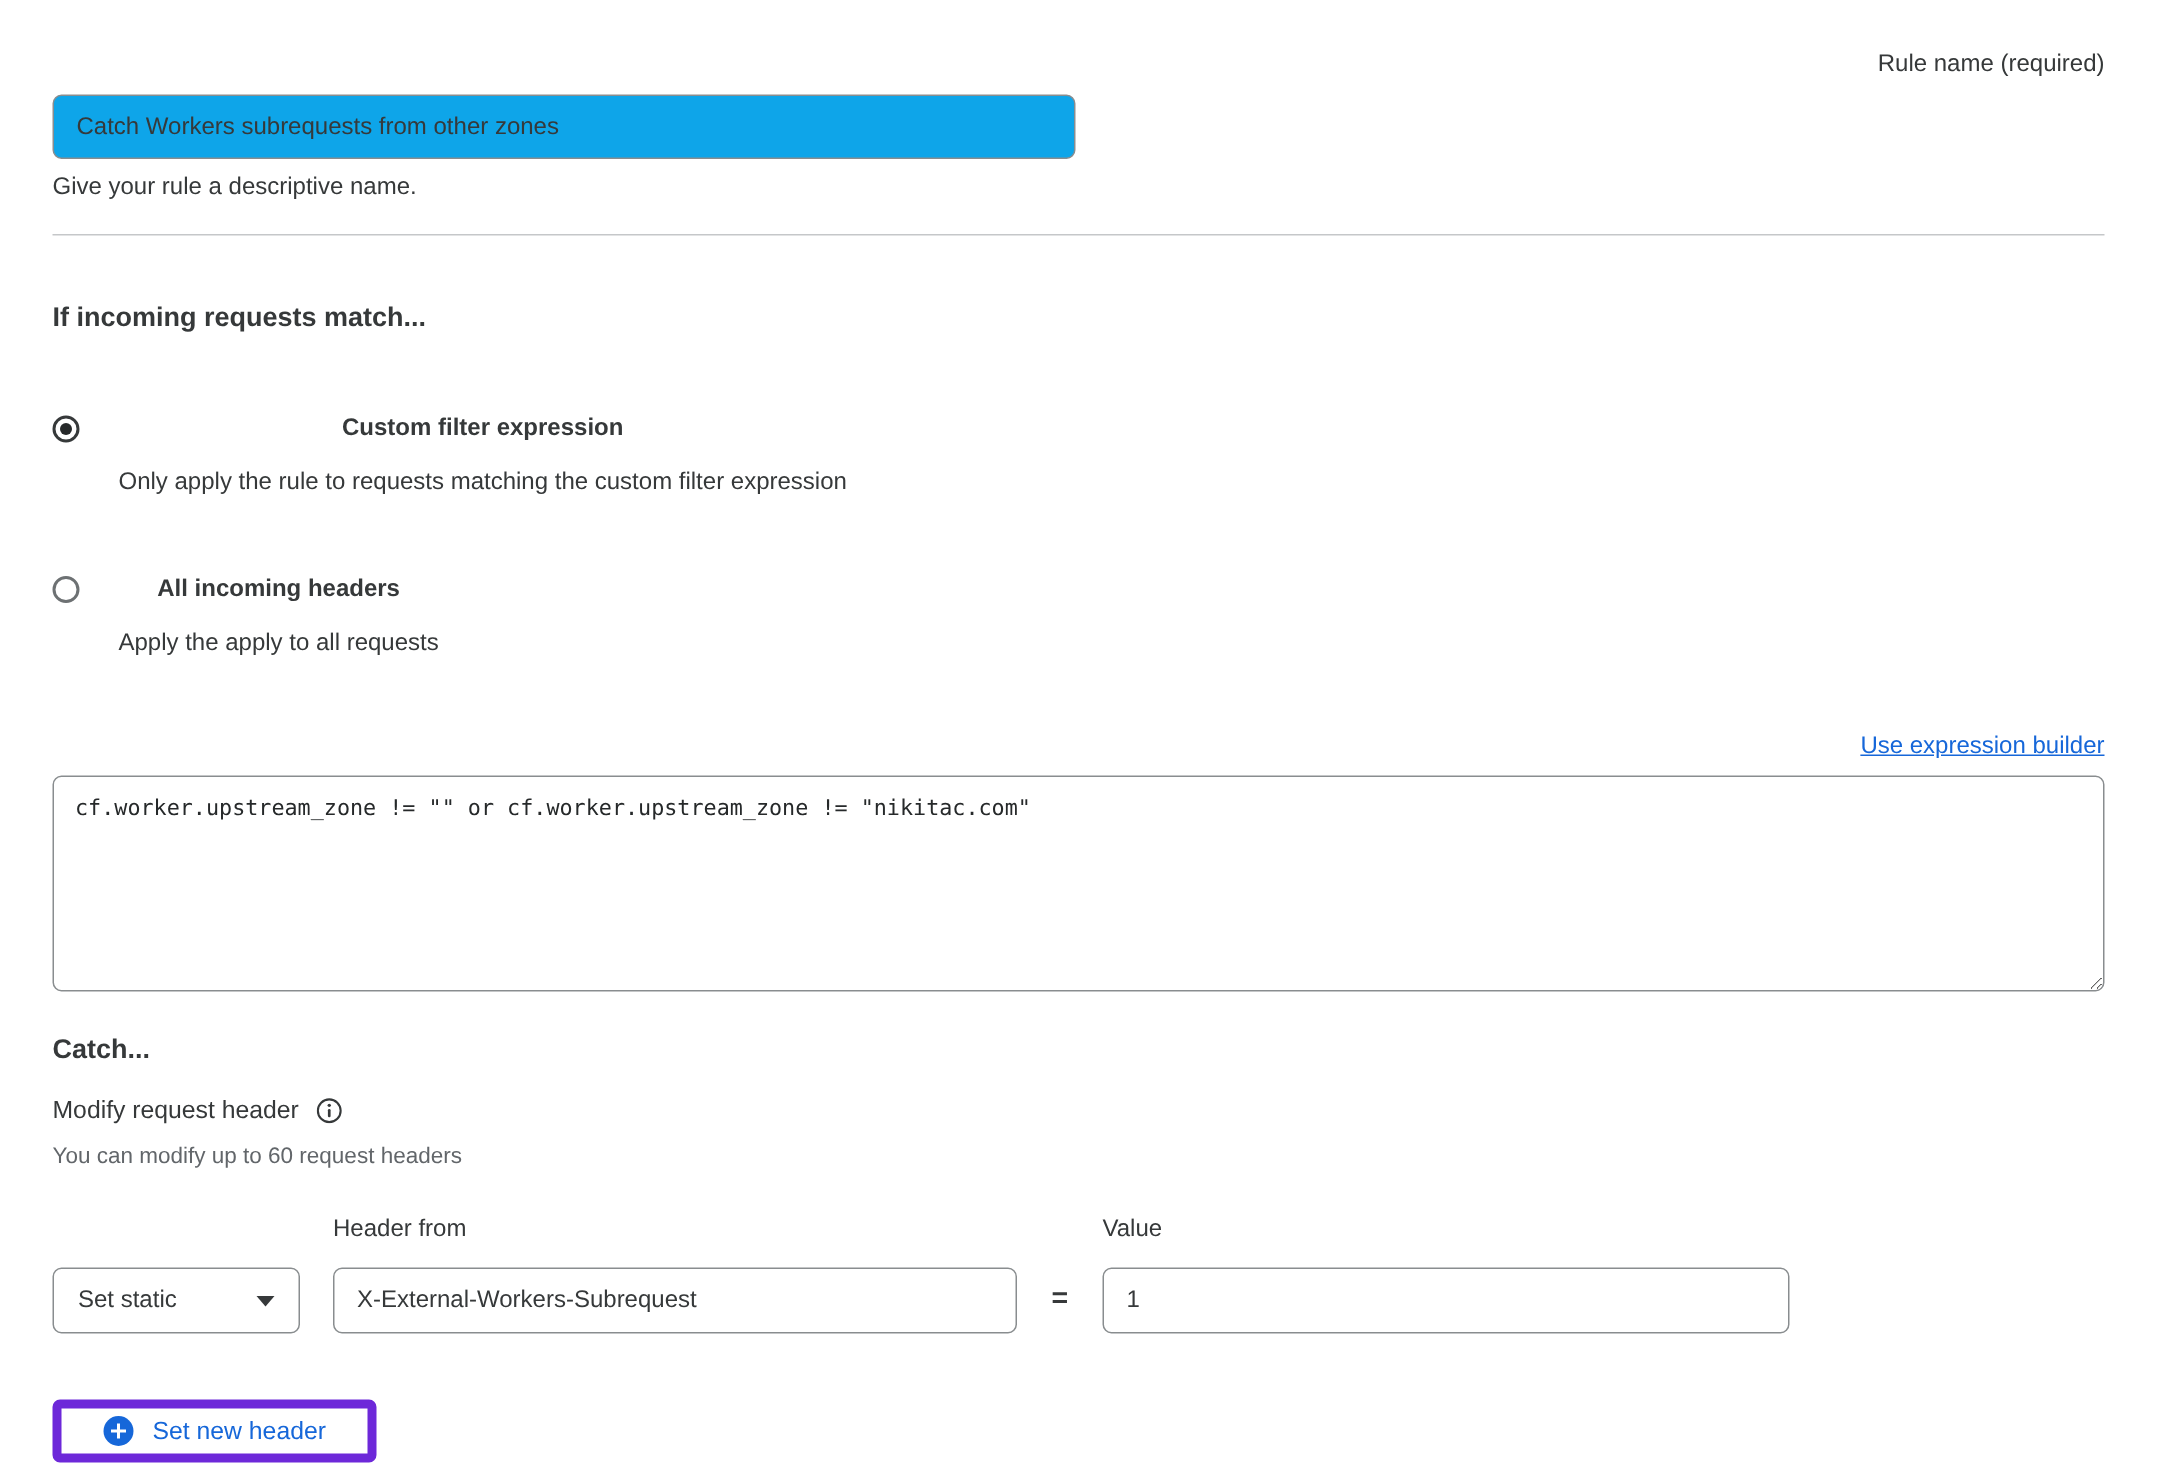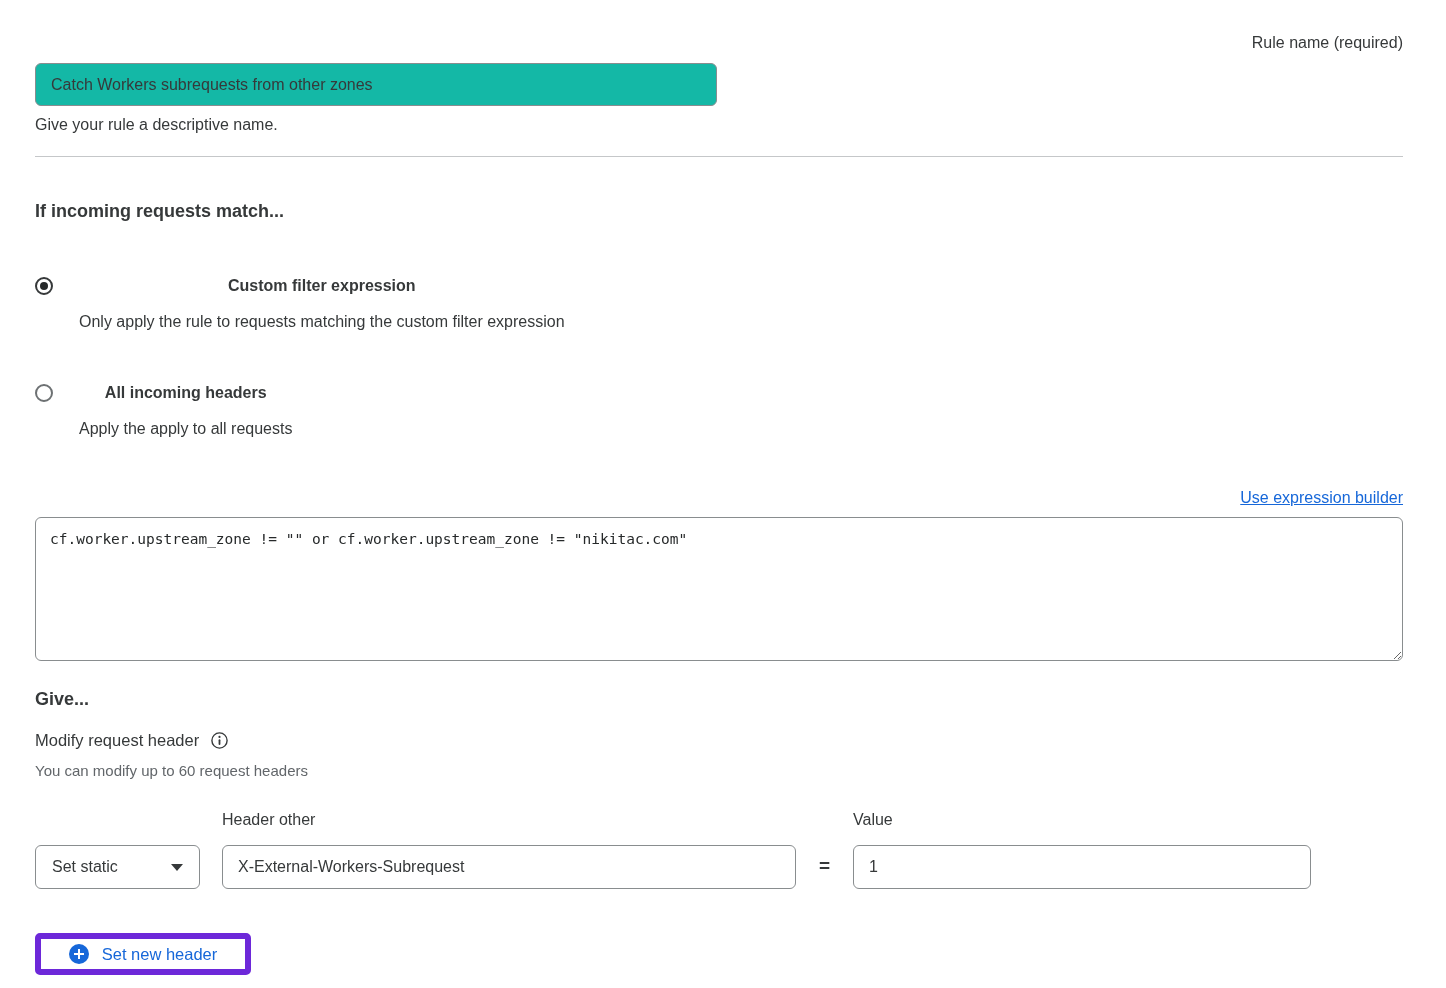--- a/index.html
+++ b/index.html
@@ -27,21 +27,21 @@
     display: block;
     margin-top: 11px;
     width: 682px;
     height: 43px;
     border: 1px solid #898d8f;
     border-radius: 6px;
     padding: 0 15px;
     font-family: "Liberation Sans", sans-serif;
     font-size: 16px;
     color: #36393a;
-    background: #14b8a6;
+    background: #0ea5e9;
     outline: none;
   }
   .helper-text {
     margin-top: 9px;
     font-size: 16px;
     line-height: 19px;
     color: #36393a;
   }
   .divider {
     border: none;
@@ -197,21 +197,21 @@
     height: 44px;
     border: 1px solid #898d8f;
     border-radius: 6px;
     padding: 0 15px;
     font-family: "Liberation Sans", sans-serif;
     font-size: 16px;
     color: #36393a;
     background: #fff;
     outline: none;
   }
-  .header-name-input { width: 574px; }
+  .header-name-input { width: 456px; }
   .equals-sign {
     width: 57px;
     text-align: center;
     font-size: 19px;
     font-weight: 700;
     color: #36393a;
     padding-bottom: 12px;
   }
   .value-input { width: 458px; }
 
@@ -285,41 +285,41 @@
         <span class="radio-desc" style="display:block">Apply the apply to all requests</span>
       </span>
     </div>
   </div>
 
   <div class="link-row">
     <a class="builder-link" href="#">Use expression builder</a>
   </div>
   <textarea class="expression-textarea" spellcheck="false" style="">cf.worker.upstream_zone != "" or cf.worker.upstream_zone != "nikitac.com"</textarea>
 
-  <div class="then-heading">Give...</div>
+  <div class="then-heading">Catch...</div>
 
   <div class="action-row">
     <span class="action-label">Modify request header</span>
     <svg class="info-icon" viewBox="0 0 17 17">
       <circle cx="8.5" cy="8.5" r="7.6" fill="none" stroke="#36393a" stroke-width="1.4"></circle>
       <circle cx="8.5" cy="4.9" r="1.1" fill="#36393a"></circle>
       <rect x="7.6" y="7.3" width="1.8" height="5.6" rx="0.9" fill="#36393a"></rect>
     </svg>
   </div>
   <div class="muted-helper">You can modify up to 60 request headers</div>
 
   <div class="header-form">
     <div class="col">
       <div class="op-select">
         <span class="op-select-value">Set static</span>
         <span class="caret-down"></span>
       </div>
     </div>
     <div class="col col-headername">
-      <div class="col-label">Header other</div>
+      <div class="col-label">Header from</div>
       <input class="text-input header-name-input" type="text" value="X-External-Workers-Subrequest" style="">
     </div>
     <div class="equals-sign">=</div>
     <div class="col">
       <div class="col-label">Value</div>
       <input class="text-input value-input" type="text" value="1" style="">
     </div>
   </div>
 
   <button class="add-header-btn">

